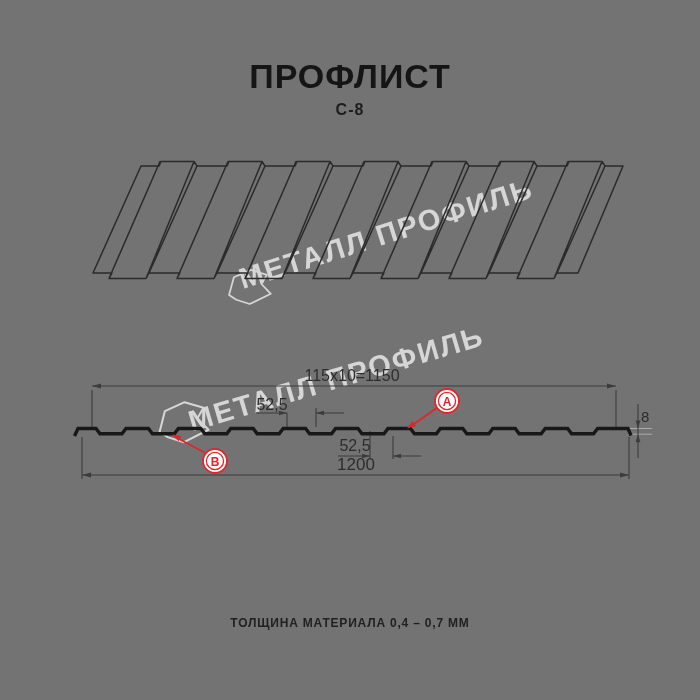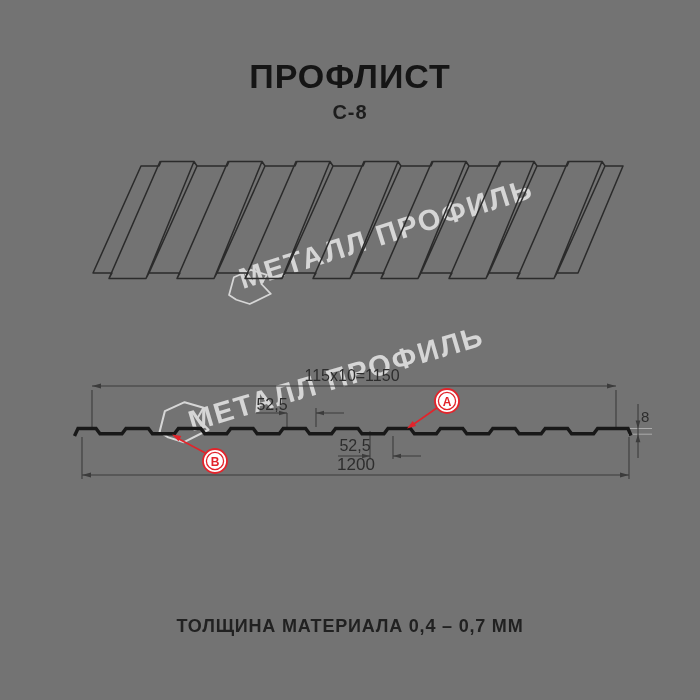--- a/index.html
+++ b/index.html
@@ -6,25 +6,25 @@
   .page{
     position:relative;width:700px;height:700px;background:#737373;overflow:hidden;
     font-family:"Liberation Sans",sans-serif;
   }
   .title{
     position:absolute;top:57px;left:0;width:700px;text-align:center;
     font-size:34px;font-weight:800;letter-spacing:1px;color:#151515;
   }
   .subtitle{
     position:absolute;top:101px;left:0;width:700px;text-align:center;
-    font-size:20px;font-weight:700;letter-spacing:1px;color:#1d1d1d;
+    font-size:16px;font-weight:700;letter-spacing:1px;color:#1d1d1d;
   }
   .footer{
     position:absolute;top:616px;left:0;width:700px;text-align:center;
-    font-size:18px;font-weight:600;letter-spacing:0.8px;color:#212121;
+    font-size:12px;font-weight:600;letter-spacing:0.8px;color:#212121;
   }
   svg.diagram{position:absolute;left:0;top:0;}
   .wm-text{
     fill:var(--watermark-gray,#d6d6d6);
     font-family:"Liberation Sans",sans-serif;
     font-size:29px;font-weight:700;letter-spacing:2px;
   }
   .wm-logo{stroke:var(--watermark-gray,#d6d6d6);fill:none;stroke-width:2;stroke-linejoin:round;}
   .iso{stroke:#2b2b2b;fill:none;stroke-width:1.5;stroke-linejoin:round;stroke-linecap:round;}
   .profile{stroke:var(--line-dark,#181818);fill:none;stroke-width:3.4;stroke-linejoin:miter;}

